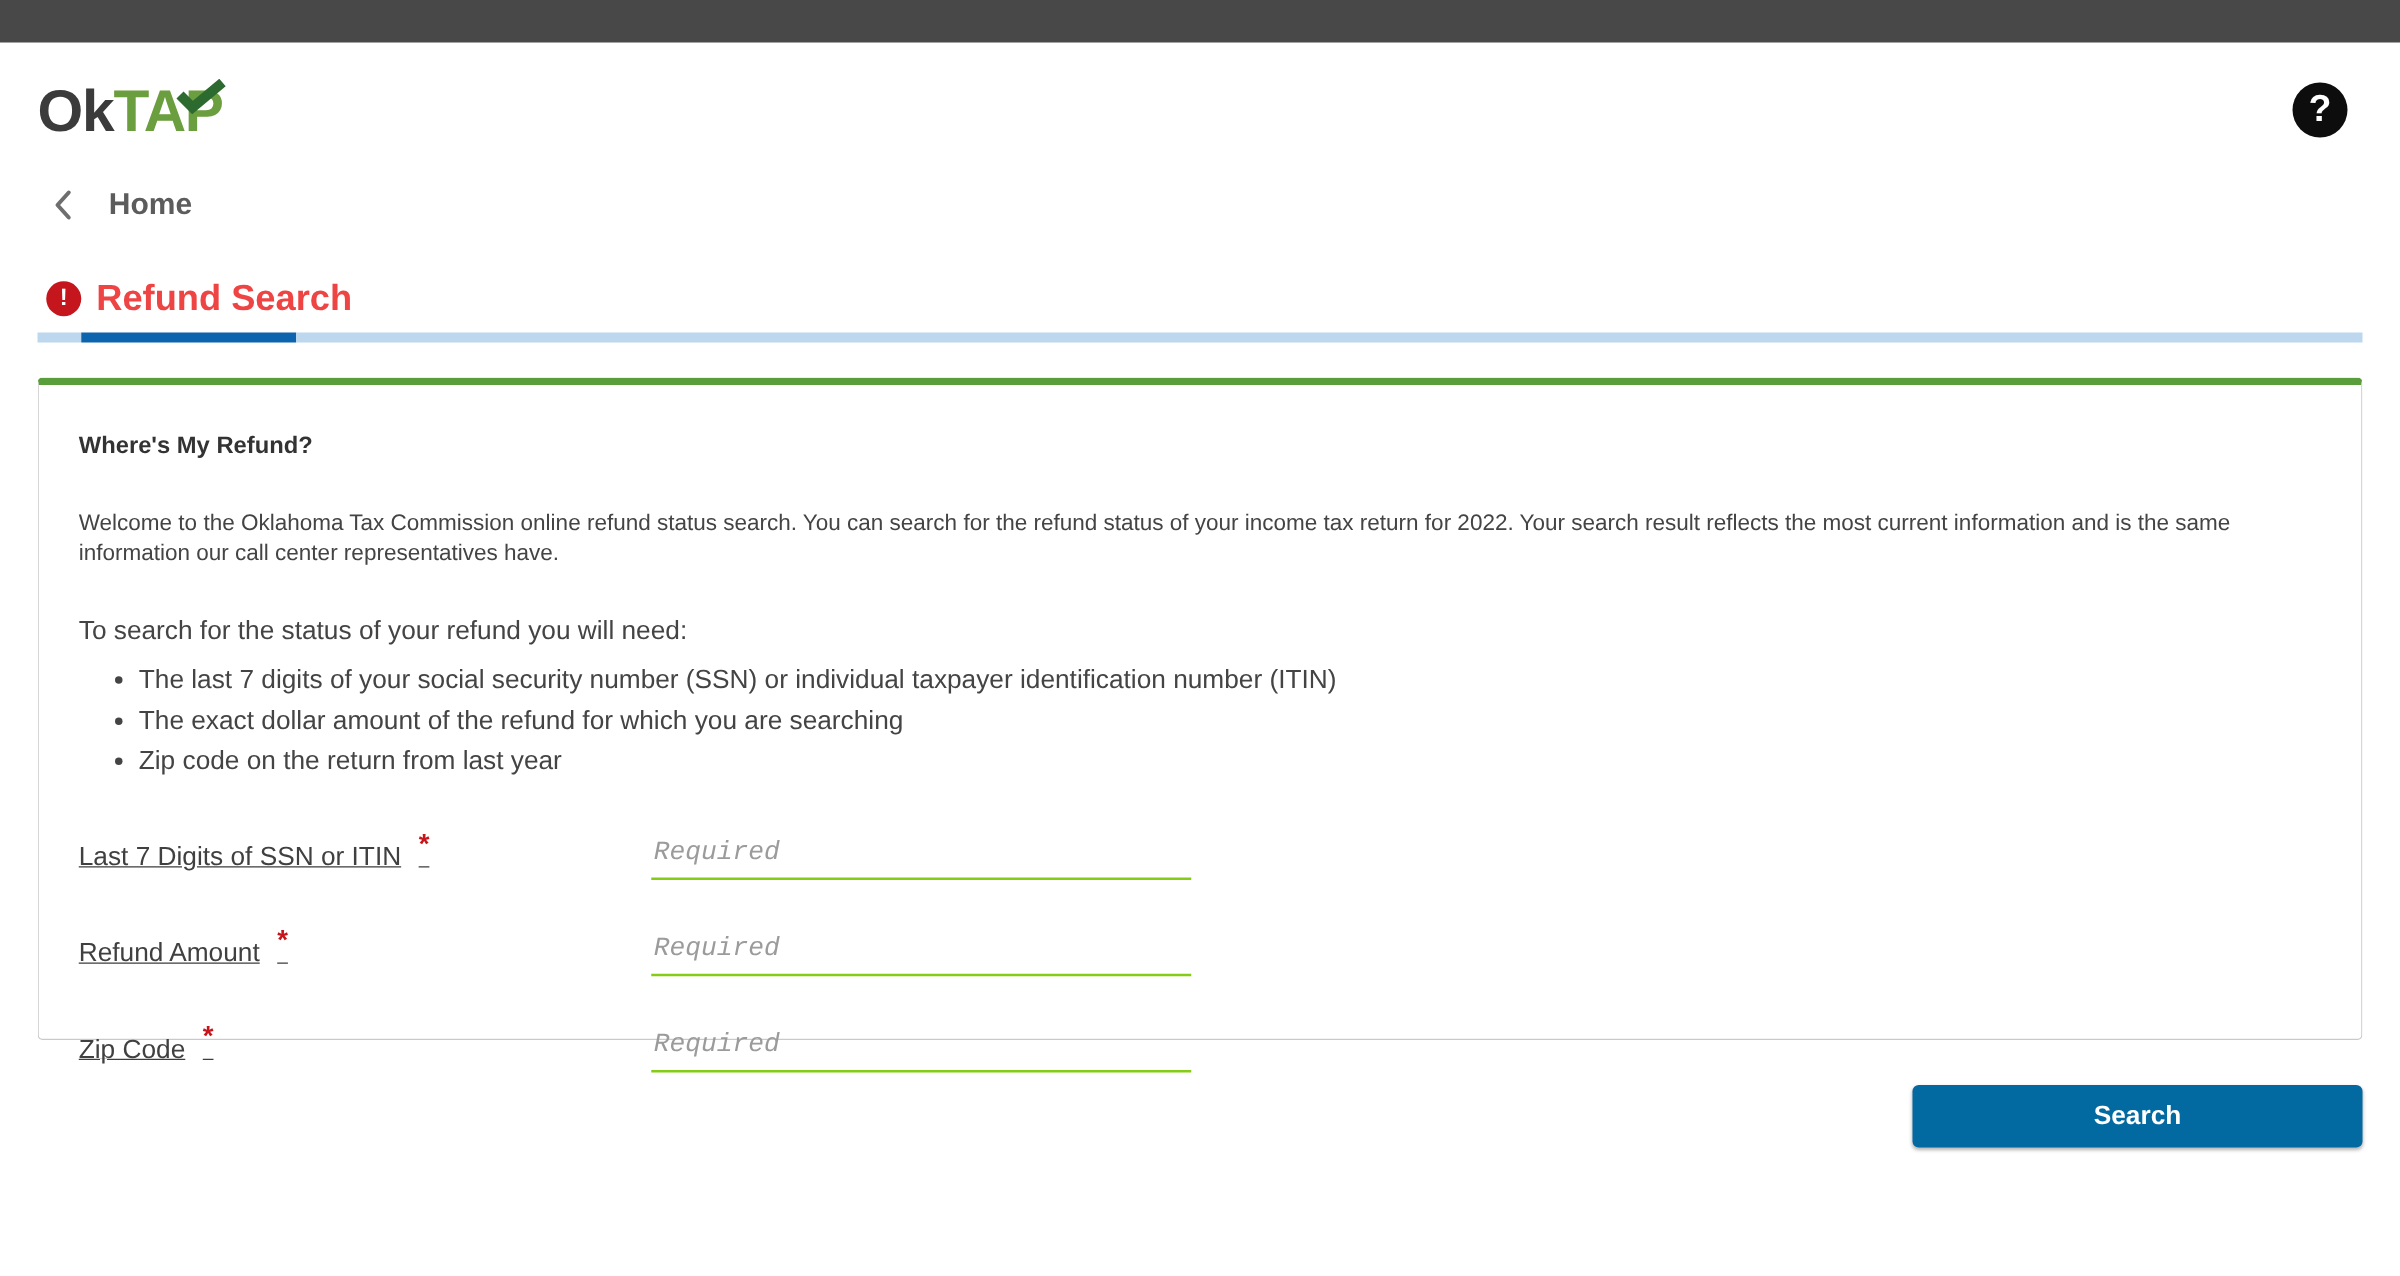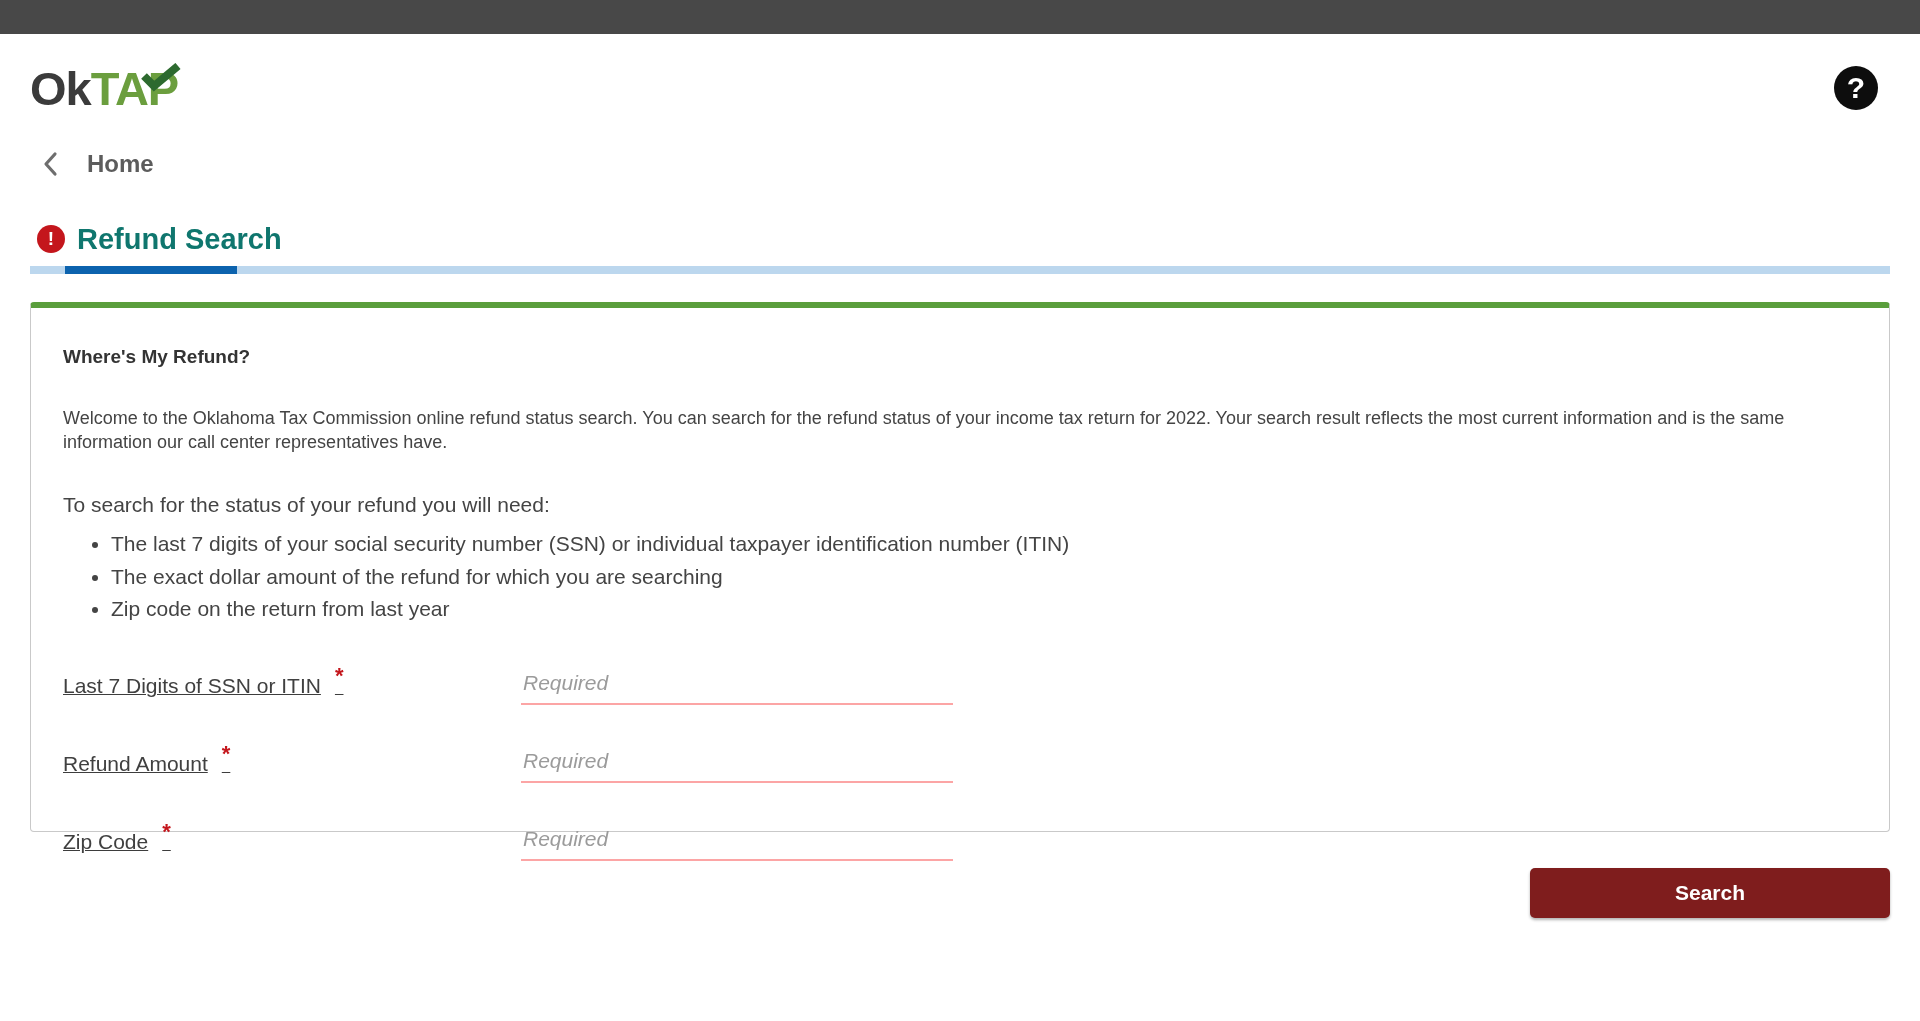--- a/index.html
+++ b/index.html
@@ -19,46 +19,46 @@
 
   
   .breadcrumb-row { margin-top: 22px; display: flex; align-items: center; gap: 28px; padding-left: 12px; }
   .crumb-chevron { display: flex; align-items: center; cursor: pointer; }
   .crumb-label { font-size: 24px; font-weight: bold; color: #5c5c5c; cursor: pointer; }
 
   
   .tab-row { margin-top: 42px; }
   .tab-head { display: flex; align-items: center; gap: 12px; padding-left: 7px; height: 38px; }
   .error-badge { width: 28px; height: 28px; border-radius: 50%; background: #c4161c; color: #ffffff; display: flex; align-items: center; justify-content: center; font-size: 19px; font-weight: bold; flex: 0 0 auto; }
-  .tab-title { font-size: 29px; font-weight: 600; color: #0f766e; cursor: pointer; }
+  .tab-title { font-size: 29px; font-weight: 600; color: #ef4444; cursor: pointer; }
   .tab-underline { margin-top: 8px; height: 8px; display: flex; }
   .tab-underline .seg-light-lead { width: 35px; background: #bcd7ee; }
   .tab-underline .seg-dark { width: 172px; background: #0c63ae; }
   .tab-underline .seg-light-rest { flex: 1; background: #bcd7ee; }
 
   
   .panel { margin-top: 28px; border: 1px solid #c9c9c9; border-top: 6px solid #5a9e3c; border-radius: 4px; background: #ffffff; padding: 38px 32px 34px 32px; height: 530px; }
   .panel-heading { font-size: 19px; font-weight: bold; color: #333333; margin-bottom: 38px; }
   .panel-paragraph { font-size: 18px; color: #444444; line-height: 1.35; max-width: 1800px; margin-bottom: 38px; }
   .need-intro { font-size: 21px; color: #444444; margin-bottom: 8px; }
   .req-list { list-style: disc; margin: 13px 0 44px 48px; }
   .req-list li { font-size: 21px; color: #444444; line-height: 1.33; margin-bottom: 5px; }
 
   
   .form-row { display: flex; align-items: flex-end; margin-bottom: 40px; }
   .form-row:last-child { margin-bottom: 0; }
   .field-label-wrap { width: 458px; padding-bottom: 6px; text-decoration: underline; }
   .field-label { font-size: 21px; color: #404040; }
   .req-star { color: #c4161c; font-size: 22px; font-weight: bold; position: relative; top: -10px; margin-left: 14px; }
-  .field-input { width: 432px; border: none; border-bottom: 2px solid #fca5a5; font-size: 21px; font-family: Liberation Sans, sans-serif; color: #14532d; padding: 4px 2px 8px 2px; background: transparent; outline: none; }
+  .field-input { width: 432px; border: none; border-bottom: 2px solid #84cc16; font-size: 21px; font-family: Liberation Mono, monospace; color: #14532d; padding: 4px 2px 8px 2px; background: transparent; outline: none; }
   .field-input::placeholder { font-style: italic; color: #9b9b9b; opacity: 1; }
 
   
   .footer-row { display: flex; justify-content: flex-end; margin-top: 36px; }
-  .search-btn { width: 360px; height: 50px; background: #7f1d1d; color: #ffffff; border: none; border-radius: 5px; font-size: 21px; font-weight: bold; font-family: "Liberation Sans", sans-serif; cursor: pointer; box-shadow: 0 2px 3px rgba(0,0,0,0.3); }
+  .search-btn { width: 360px; height: 50px; background: #0369a1; color: #ffffff; border: none; border-radius: 5px; font-size: 21px; font-weight: bold; font-family: "Liberation Sans", sans-serif; cursor: pointer; box-shadow: 0 2px 3px rgba(0,0,0,0.3); }
 </style>
 </head>
 <body>
 
 <div class="topbar"></div>
 
 <div class="page">
 
   <div class="header-row">
     <div class="logo">

